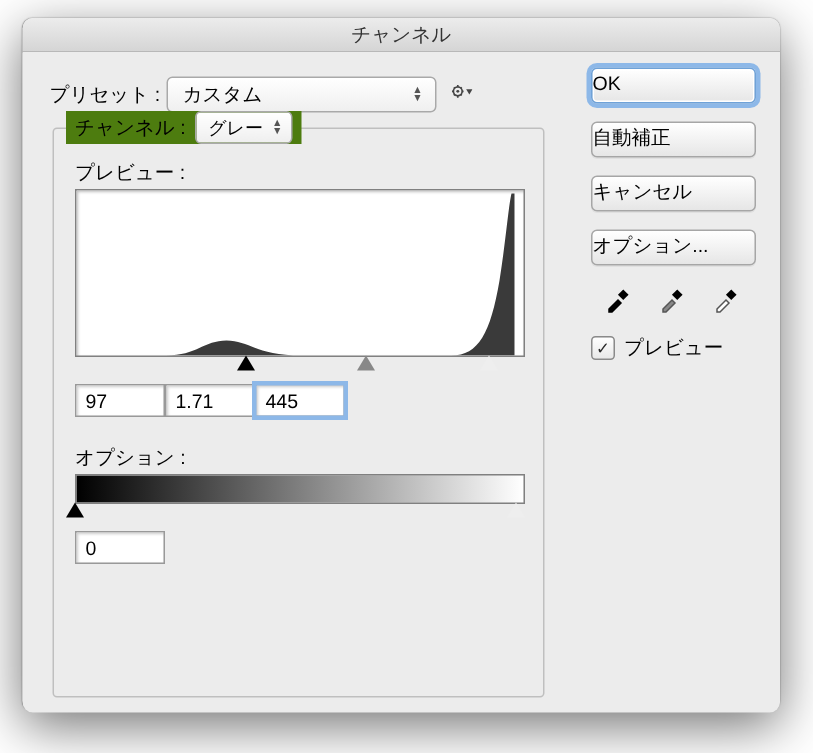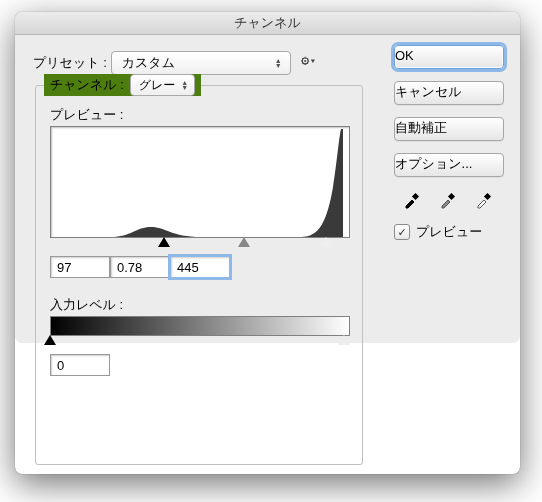--- a/index.html
+++ b/index.html
@@ -1,18 +1,18 @@
 <!DOCTYPE html>
 <html><head>
 <meta charset="utf-8">
 <style>
 html,body{margin:0;padding:0;background:#fff;font-family:"Hiragino Kaku Gothic Pro","Meiryo",sans-serif;font-size:13px;color:#000}
 .shadow-wrap{position:absolute;left:15px;top:12px;width:505px;height:462px;background:#fff;border-radius:7px;box-shadow:0 10px 35px rgba(0,0,0,.55),0 0 1px rgba(0,0,0,.6)}
 .titlebar{height:22px;line-height:22px;text-align:center;border-bottom:1px solid #b8b8b8;border-radius:7px 7px 0 0;background:linear-gradient(#ececec,#d5d5d5);font-size:13px;color:#333}
-.body{position:relative;height:308px;background:#ececec;border-radius:0 0 7px 7px}
+.body{position:relative;height:440px;background:#ececec;border-radius:0 0 7px 7px}
 .left{position:absolute;left:0;top:0;width:370px;height:100%}
 .right{position:absolute;right:14px;top:10px;width:112px}
 .row{display:flex;align-items:center}
 .preset-row{position:absolute;left:18px;top:16px}
 .label{color:#000}
 .select{display:inline-flex;align-items:center;justify-content:space-between;height:22px;padding:0 8px 0 10px;background:linear-gradient(#fff,#efefef);border:1px solid #a9a9a9;border-radius:4px;box-shadow:0 1px 0 #fff inset;font-size:13px}
 .select .arrows{display:flex;flex-direction:column;margin-left:8px;line-height:5px;font-size:7px;color:#555}
 .gear{width:14px;height:14px;margin-left:10px;position:relative}
 .gear svg{display:block}
 .fieldset{position:absolute;left:20px;top:50px;width:328px;height:380px;border:1px solid #bfbfbf;border-radius:3px;box-sizing:border-box}
@@ -95,40 +95,40 @@
             <path d="M0,110 L60,110 C80,110 85,100 100,100 C115,100 120,110 150,110 L250,110 C268,110 276,95 282,60 C286,35 288,10 290,2 L292,2 L292,110 Z" fill="#3a3a3a"></path>
           </svg>
         </div>
         <div class="sliders-in">
           <div class="tri" style="left:108px"></div>
           <div class="tri gray" style="left:188px"></div>
           <div class="tri white" style="left:270px"></div>
         </div>
         <div class="numrow in">
           <div class="txt">97</div>
-          <div class="txt">0.78</div>
+          <div class="txt">1.71</div>
           <div class="txt focus">445</div>
         </div>
 
-        <div class="out-label">入力レベル :</div>
+        <div class="out-label">オプション :</div>
         <div class="gradient"></div>
         <div class="sliders-out">
           <div class="tri" style="left:-6px"></div>
           <div class="tri white" style="left:288px"></div>
         </div>
         <div class="numrow out">
           <div class="txt">0</div>
         </div>
       </div>
     </div>
 
     <div class="right">
       <div class="btn default">OK</div>
+      <div class="btn">自動補正</div>
       <div class="btn">キャンセル</div>
-      <div class="btn">自動補正</div>
       <div class="btn">オプション...</div>
       <div class="droppers">
         <div class="dropper">
           <svg width="18" height="18" viewBox="0 0 18 18">
               <path d="M3 15 L9 9 L11 11 L5 17 L3 17 Z" fill="#000" stroke="#000"></path>
               <rect x="10" y="3" width="5" height="5" transform="rotate(45 12.5 5.5)" fill="#000"></rect>
             </svg>
         </div>
         <div class="dropper">
           <svg width="18" height="18" viewBox="0 0 18 18">

